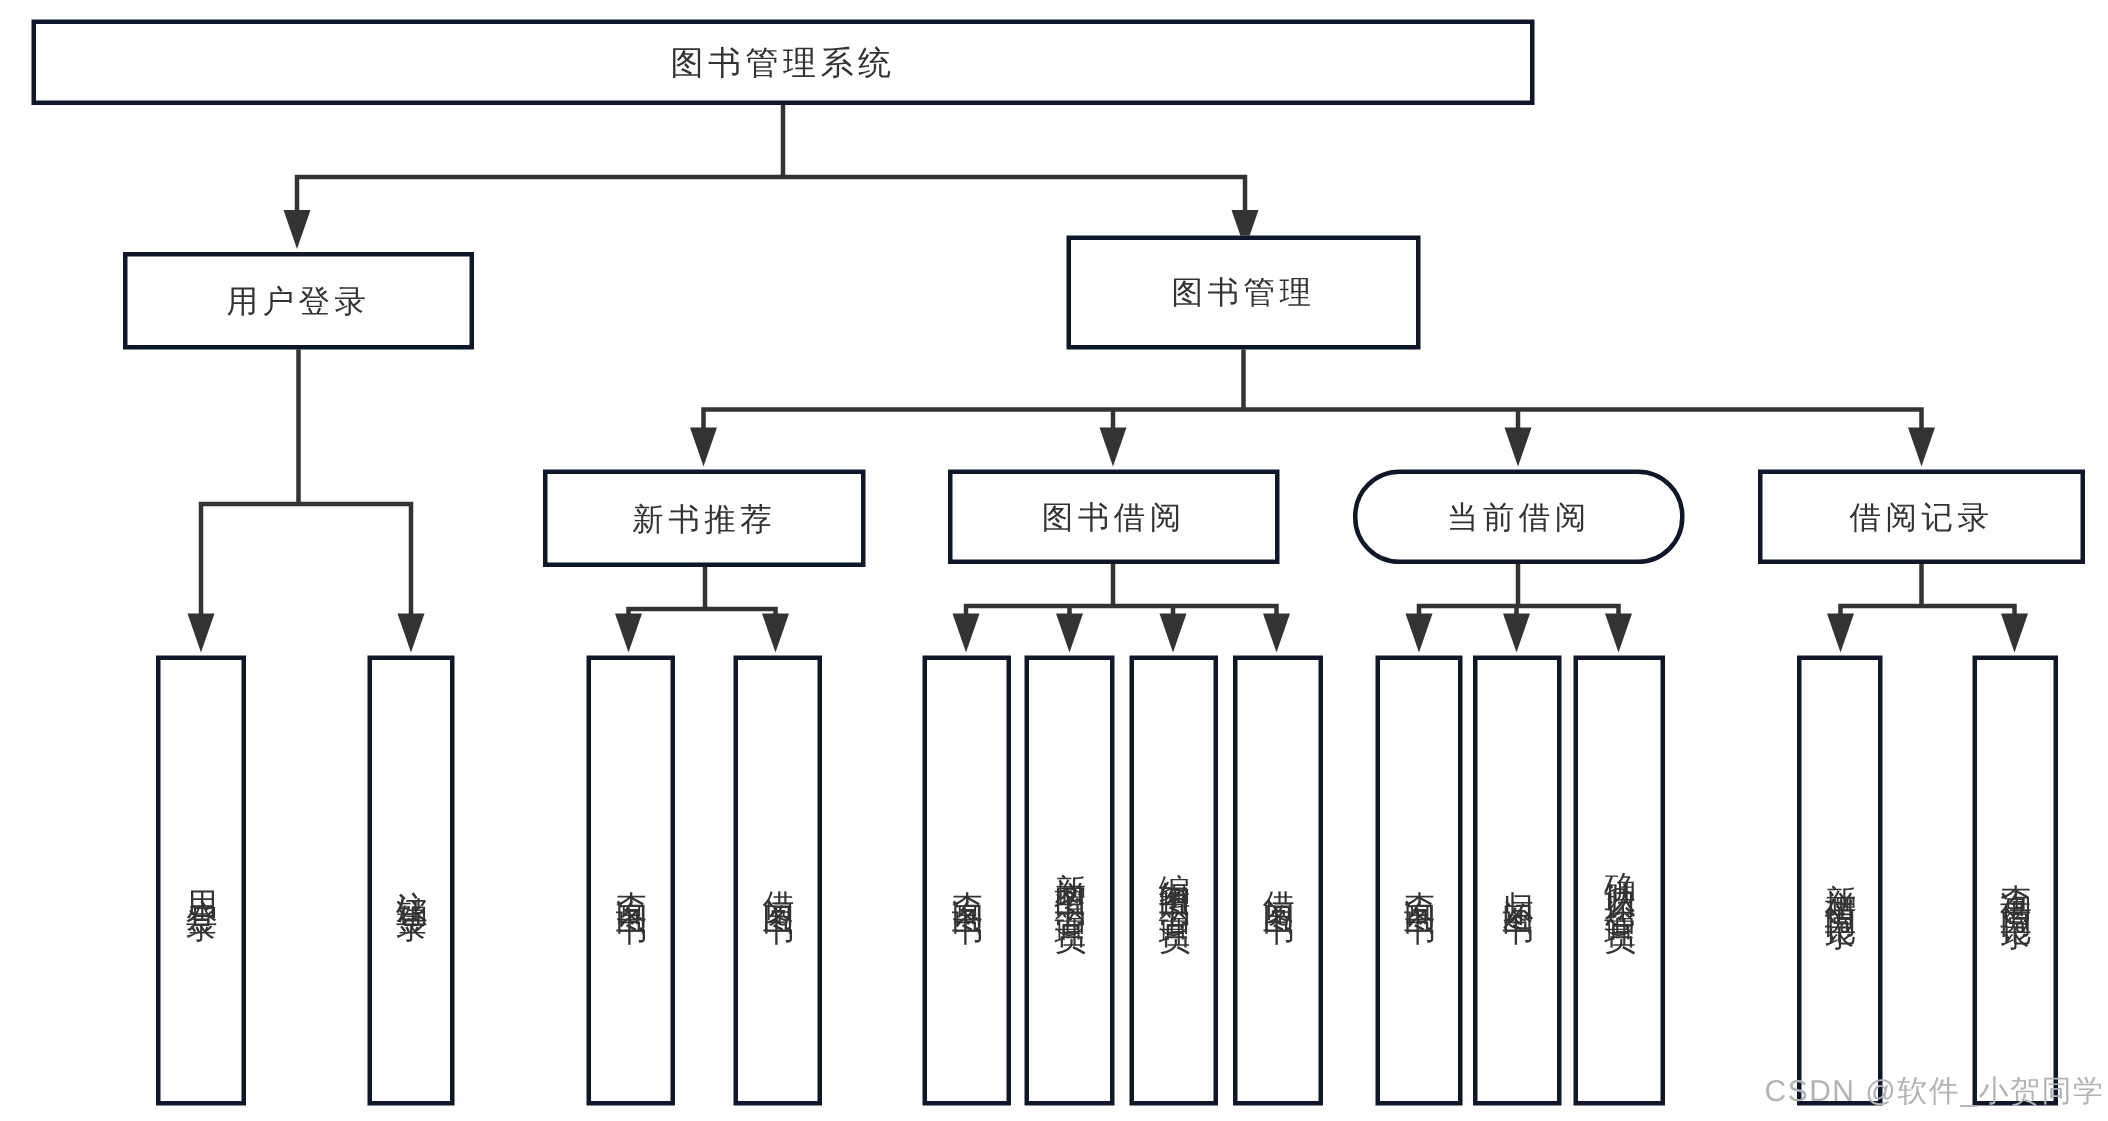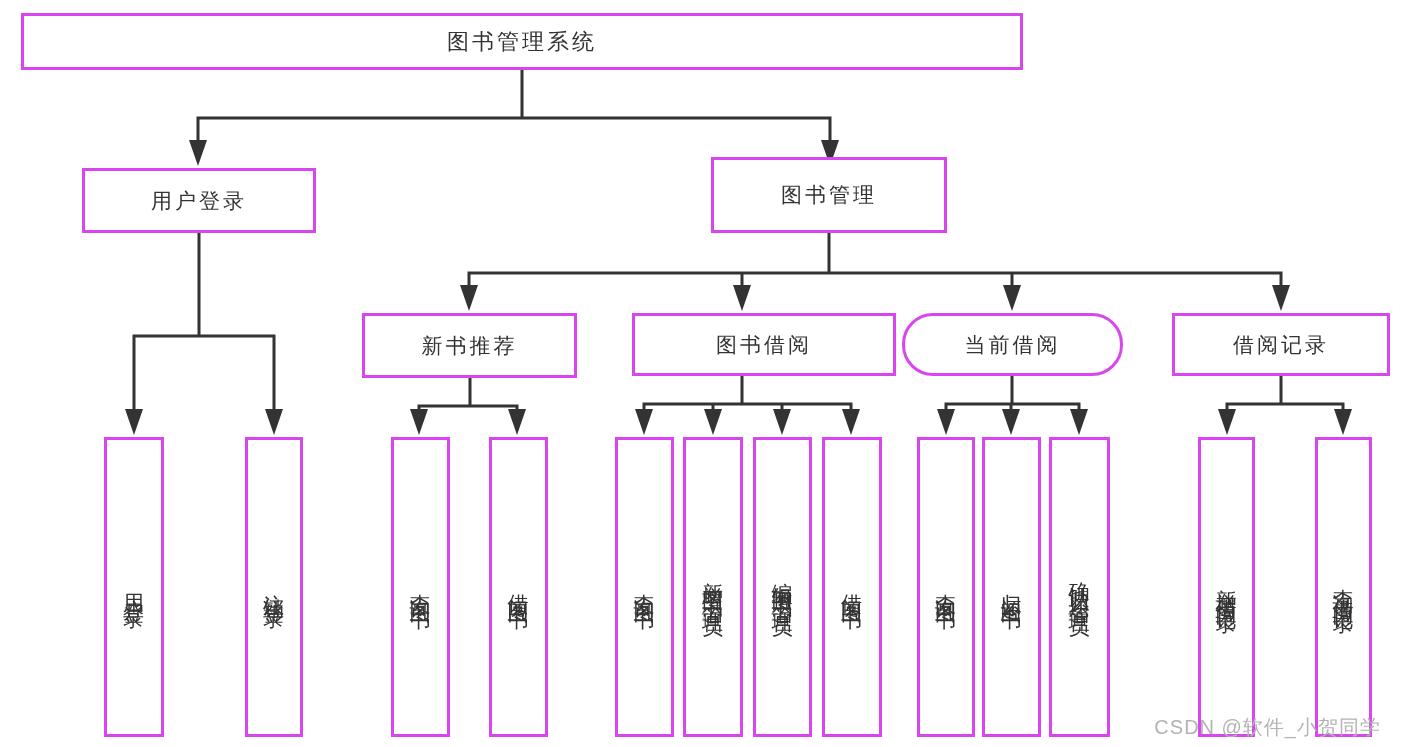--- a/index.html
+++ b/index.html
@@ -19,21 +19,21 @@
     position: absolute;
     left: 0;
     top: 0;
     width: 1405px;
     height: 747px;
     z-index: 1;
   }
   .node {
     position: absolute;
     box-sizing: border-box;
-    border: 3px solid #d946ef;
+    border: 3px solid #0f172a;
     background: #ffffff;
     display: flex;
     align-items: center;
     justify-content: center;
     color: #333333;
     z-index: 2;
   }
   .node.hbox span {
     font-size: 21px;
     letter-spacing: 3px;
@@ -45,21 +45,21 @@
   }
   .node.leaf span {
     writing-mode: vertical-rl;
     text-orientation: mixed;
     font-size: 21px;
     letter-spacing: 5px;
     line-height: 1;
   }
   .watermark {
     position: absolute;
-    right: 24px;
+    right: 2px;
     bottom: 6px;
     font-size: 20px;
     letter-spacing: 1px;
     color: #b3b3b3;
     z-index: 3;
     white-space: nowrap;
   }
 </style>
 </head>
 <body>
@@ -116,21 +116,21 @@
   <div class="node hbox" style="left:82px; top:168px; width:234px; height:65px;">
     <span>用户登录</span>
   </div>
   <div class="node hbox" style="left:711px; top:157px; width:236px; height:76px;">
     <span>图书管理</span>
   </div>
 
   <div class="node hbox" style="left:362px; top:313px; width:215px; height:65px;">
     <span>新书推荐</span>
   </div>
-  <div class="node hbox" style="left:632px; top:313px; width:264px; height:63px;">
+  <div class="node hbox" style="left:632px; top:313px; width:221px; height:63px;">
     <span>图书借阅</span>
   </div>
   <div class="node hbox" style="left:902px; top:313px; width:221px; height:63px;border-radius:31px;">
     <span>当前借阅</span>
   </div>
   <div class="node hbox" style="left:1172px; top:313px; width:218px; height:63px;">
     <span>借阅记录</span>
   </div>
 
   <div class="node leaf" style="left:104px; top:437px; width:60px; height:300px;">

